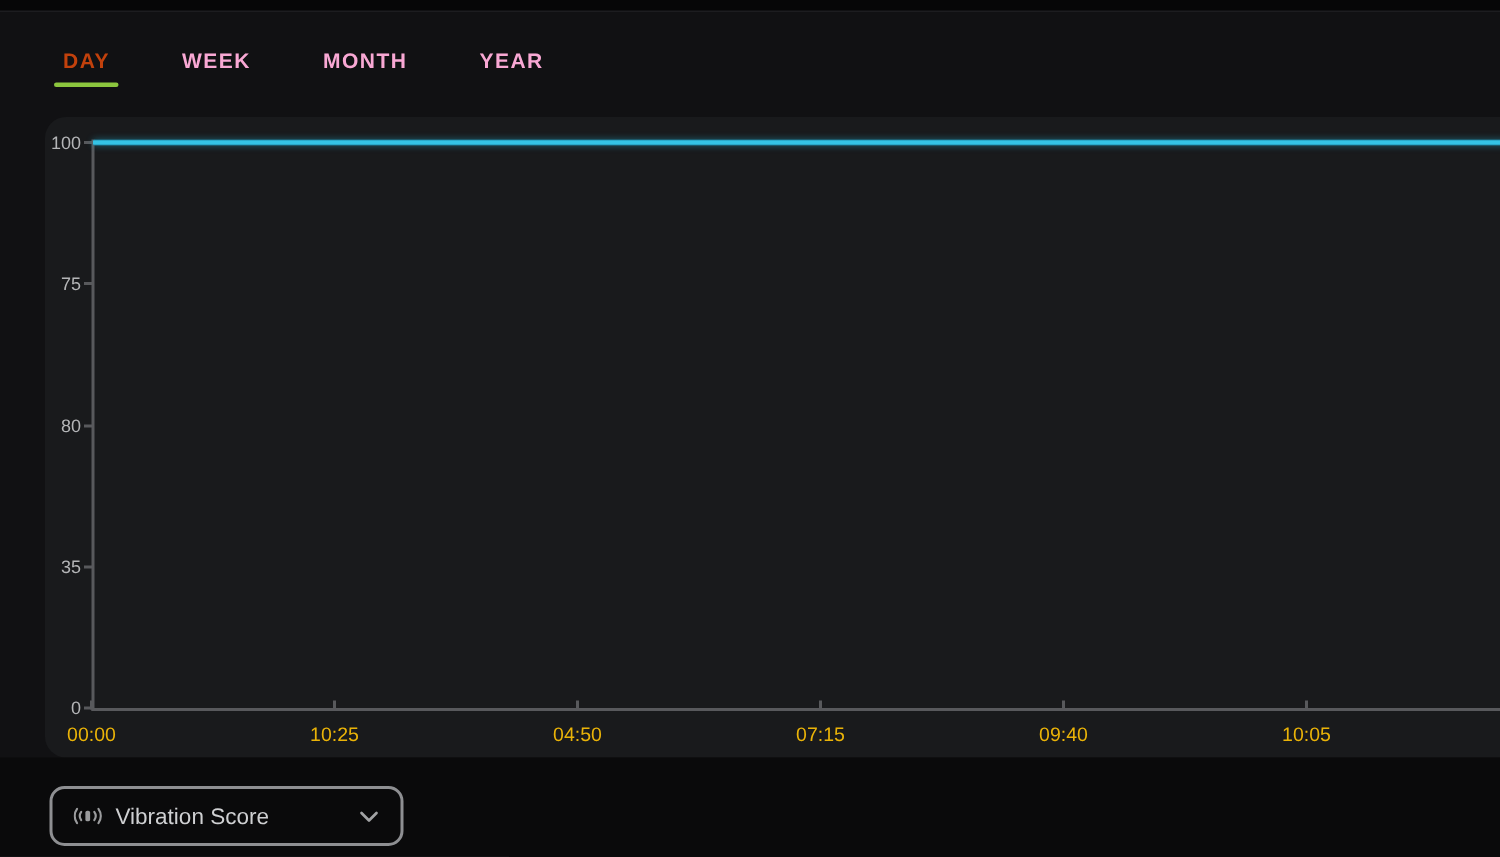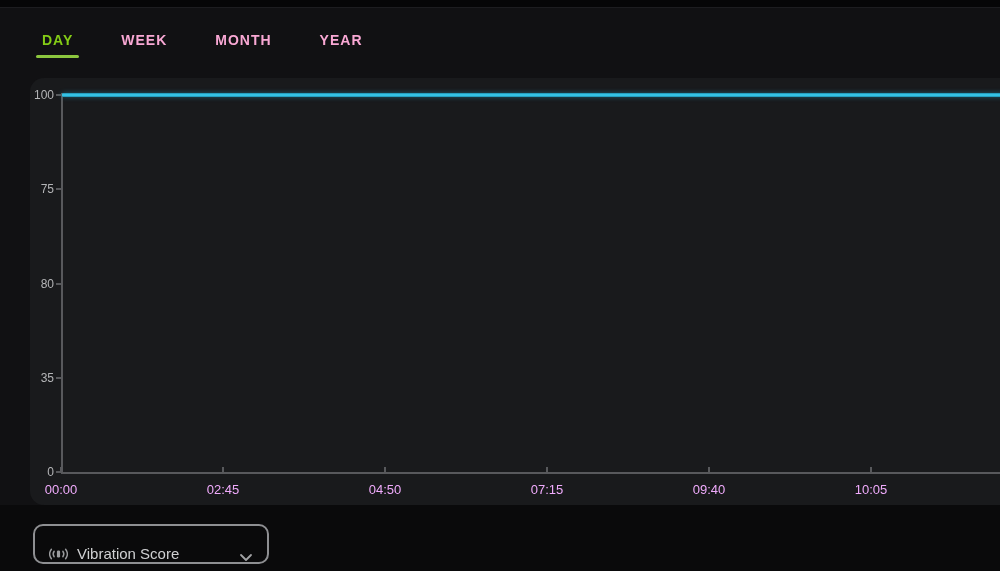--- a/index.html
+++ b/index.html
@@ -17,21 +17,21 @@
   .tab-bar {
     position:absolute; left:42px; top:28px;
     display:flex; gap:48px; align-items:flex-start;
   }
   .tab {
     position:relative;
     font-size:14px; font-weight:600; letter-spacing:1px;
     color:#f9a8d4; padding:4px 0 10px 0; cursor:pointer;
     background:none; border:none; font-family:inherit;
   }
-  .tab.active { color:#84cc16; }
+  .tab.active { color:#c2410c; }
   .tab-underline {
     position:absolute; left:-6px; right:-6px; bottom:0;
     height:3px; border-radius:2px; background:#8cc63e;
   }
   
   .chart-panel {
     position:absolute; left:30px; top:78px; right:-24px; height:427px;
     background:#191a1c; border-radius:14px;
   }
   .plot { position:absolute; inset:0; }
@@ -45,40 +45,40 @@
   }
   .y-tick-label {
     position:absolute; left:0; width:24px; text-align:right;
     font-size:12px; color:#b4b5b7; line-height:14px;
   }
   .y-tick-mark {
     position:absolute; left:26px; width:6px; height:2px; background:#58595c;
   }
   .x-tick-label {
     position:absolute; top:404px; width:48px; margin-left:-24px; text-align:center;
-    font-size:13px; color:#f0abfc; line-height:15px;
+    font-size:13px; color:#eab308; line-height:15px;
   }
   .x-tick-mark {
     position:absolute; top:389px; width:2px; height:6px; background:#58595c;
   }
   .series-line {
     position:absolute; left:32px; right:0; height:4px; border-radius:1px;
     background:linear-gradient(180deg,#1d87a6 0%,#35c3e5 30%,#35c3e5 70%,#1d87a6 100%);
     box-shadow:0 0 5px rgba(43,183,218,0.45);
   }
   
   .footer {
     position:absolute; left:0; right:0; top:505px; height:66px;
     background:#0a0a0b;
   }
   .metric-selector {
     position:absolute; left:33px; top:19px; width:236px; height:40px;
     background:transparent;
     border:2px solid #8e8f92; border-radius:10px;
-    display:flex; align-items:flex-end; gap:9px; padding:0 14px;
+    display:flex; align-items:center; gap:9px; padding:0 14px;
     cursor:pointer; color:#cfd0d2; font-family:inherit;
   }
   .metric-selector .label { font-size:15px; flex:0 0 auto; }
   .metric-selector .spacer { flex:1; }
   .icon { display:inline-flex; align-items:center; justify-content:center; }
 </style>
 </head>
 <body>
 
 <div class="top-strip"></div>
@@ -111,21 +111,21 @@
         <div class="y-tick-label" style="top: 198.5px;">80</div>
         <div class="y-tick-mark" style="top: 204.5px;"></div>
         <div class="y-tick-label" style="top: 292.75px;">35</div>
         <div class="y-tick-mark" style="top: 298.75px;"></div>
         <div class="y-tick-label" style="top: 387px;">0</div>
         <div class="y-tick-mark" style="top: 393px;"></div>
       </div>
     <div>
         <div class="x-tick-label" style="left: 31px;">00:00</div>
         <div class="x-tick-mark" style="left: 30px;"></div>
-        <div class="x-tick-label" style="left: 193px;">02:45</div>
+        <div class="x-tick-label" style="left: 193px;">10:25</div>
         <div class="x-tick-mark" style="left: 192px;"></div>
         <div class="x-tick-label" style="left: 355px;">04:50</div>
         <div class="x-tick-mark" style="left: 354px;"></div>
         <div class="x-tick-label" style="left: 517px;">07:15</div>
         <div class="x-tick-mark" style="left: 516px;"></div>
         <div class="x-tick-label" style="left: 679px;">09:40</div>
         <div class="x-tick-mark" style="left: 678px;"></div>
         <div class="x-tick-label" style="left: 841px;">10:05</div>
         <div class="x-tick-mark" style="left: 840px;"></div>
       </div>

